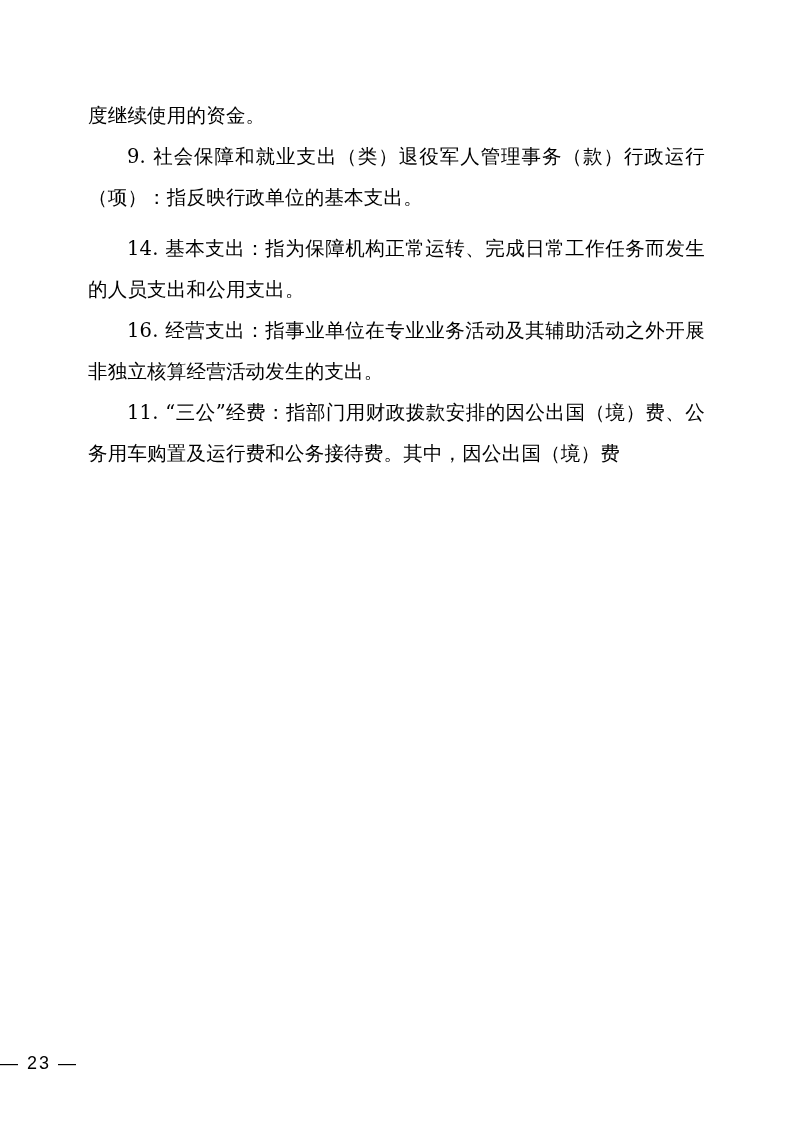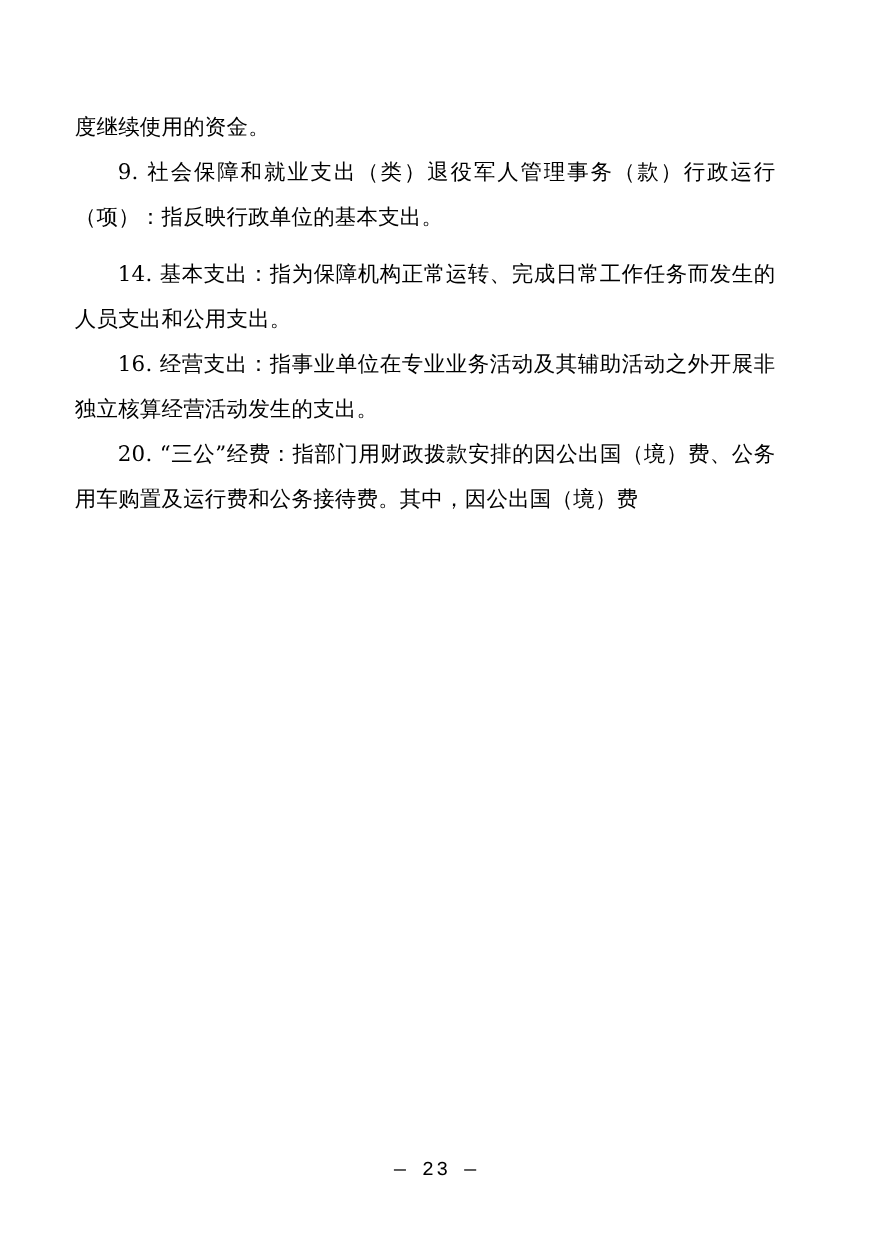--- a/index.html
+++ b/index.html
@@ -15,21 +15,21 @@
     position: relative;
     overflow: hidden;
   }
   .page {
     position: absolute;
     left: 0;
     top: 0;
     width: 793px;
     height: 1122px;
     box-sizing: border-box;
-    padding: 95px 88px 40px 68px;
+    padding: 95px 88px 40px 88px;
   }
   .doc-body {
     font-size: 19.5px;
     line-height: 41px;
     text-align: justify;
     text-justify: inter-ideograph;
     letter-spacing: 0.2px;
   }
   .para {
     margin: 0 0 0 0;
@@ -39,31 +39,30 @@
     text-indent: 0;
   }
   .para.gap {
     margin-top: 10px;
   }
   .footer {
     position: absolute;
     left: 0;
     right: 0;
     bottom: 48px;
-    text-align: center;
     font-size: 18px;
-    font-family: Liberation Mono, monospace;
+    font-family: Liberation Sans, sans-serif;
     letter-spacing: 2px;
   }
 </style>
 </head>
 <body>
 
 <div class="page">
   <div class="doc-body">
     <p class="para noindent">度继续使用的资金。</p>
     <p class="para">9. 社会保障和就业支出（类）退役军人管理事务（款）行政运行（项）：指反映行政单位的基本支出。</p>
     <p class="para gap">14. 基本支出：指为保障机构正常运转、完成日常工作任务而发生的人员支出和公用支出。</p>
     <p class="para">16. 经营支出：指事业单位在专业业务活动及其辅助活动之外开展非独立核算经营活动发生的支出。</p>
-    <p class="para">20. “三公”经费：指部门用财政拨款安排的因公出国（境）费、公务用车购置及运行费和公务接待费。其中，因公出国（境）费</p>
+    <p class="para">11. “三公”经费：指部门用财政拨款安排的因公出国（境）费、公务用车购置及运行费和公务接待费。其中，因公出国（境）费</p>
   </div>
   <div class="footer">— 23 —</div>
 </div>
 
 </body></html>

